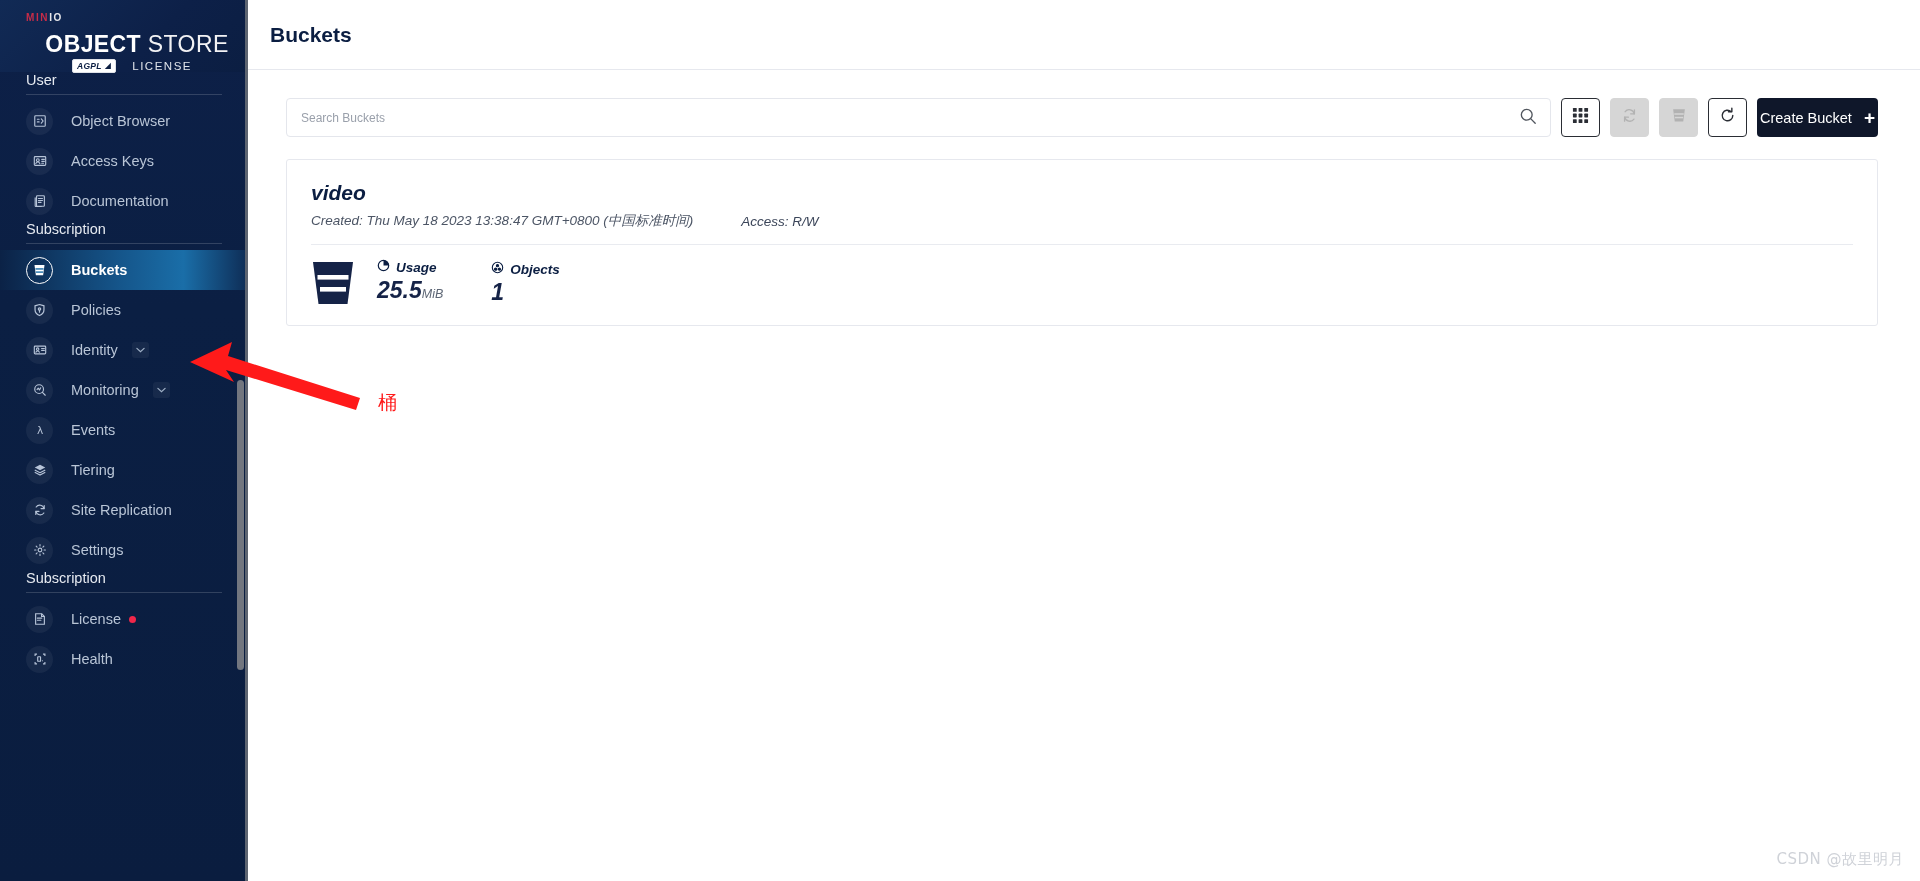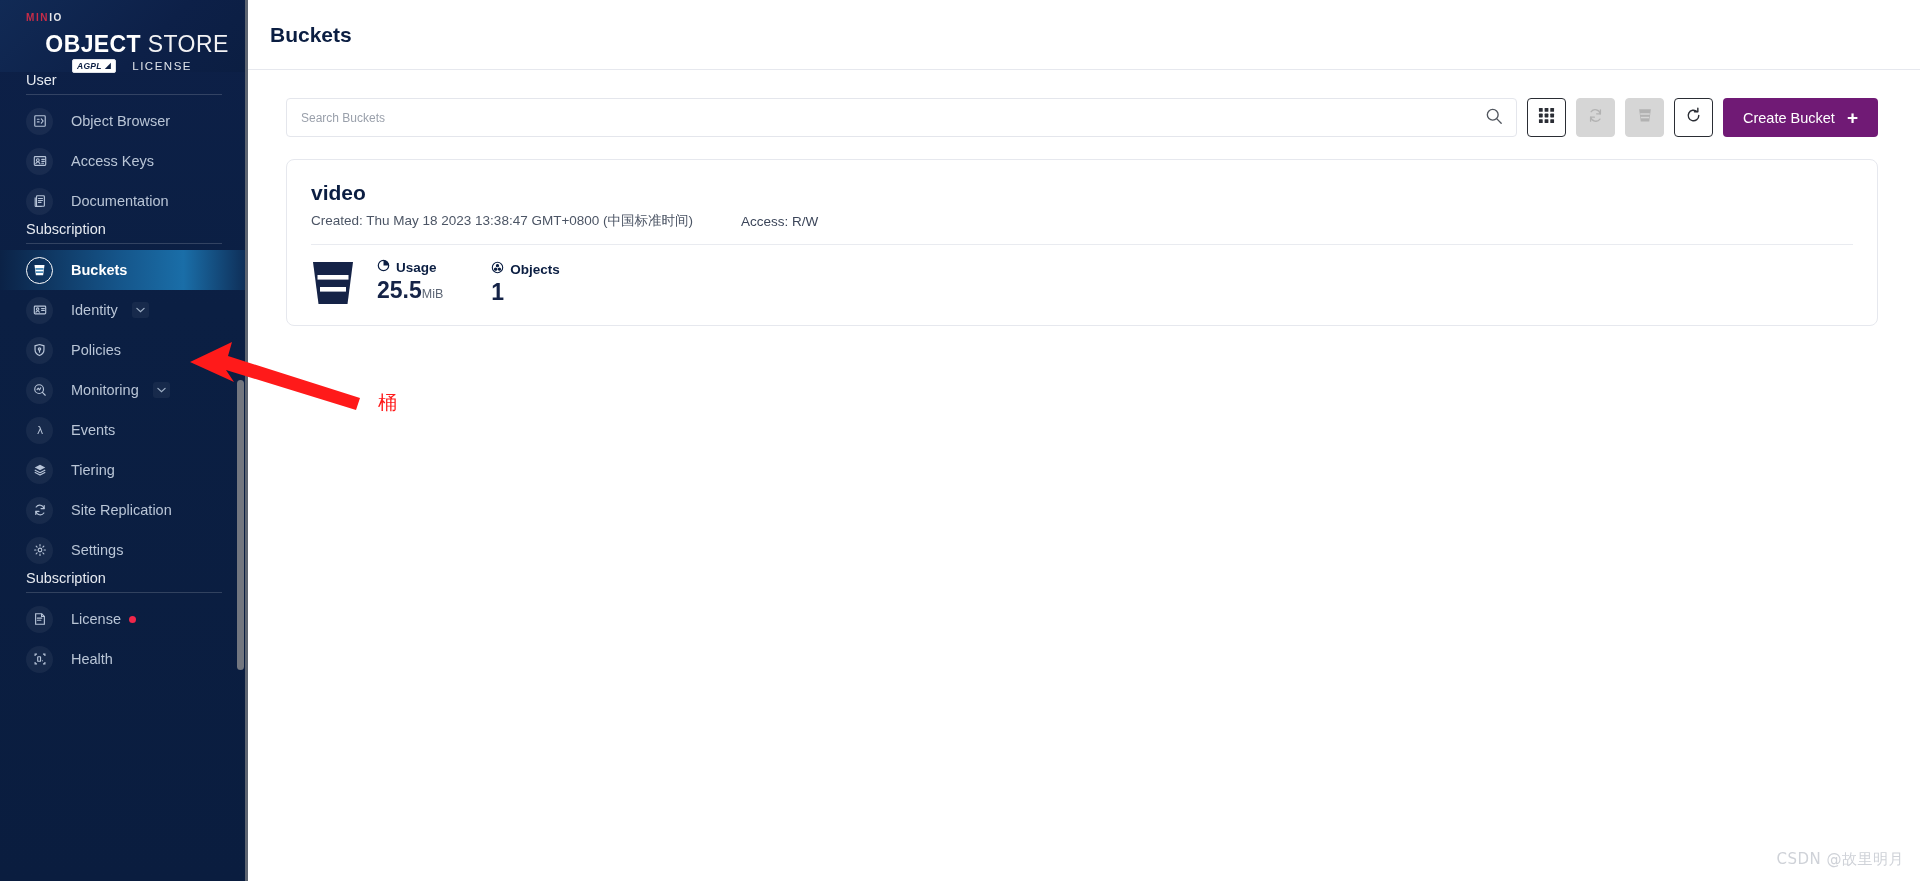--- a/index.html
+++ b/index.html
@@ -115,30 +115,30 @@
   }
   .tb-btn {
     width: 39px; height: 39px; border-radius: 4px; background: #fff;
     border: 1px solid #2a2d34; display: flex; align-items: center;
     justify-content: center; color: #2a2d34; cursor: pointer;
   }
   .tb-btn.disabled {
     background: #d6d6d6; border-color: #d6d6d6; color: #b2b2b2; cursor: default;
   }
   .btn-create {
-    height: 39px; background: #701a75; color: #fff; border: 0; border-radius: 4px;
-    padding: 0 20px; font-size: 14.5px; display: flex; align-items: center; gap: 12px;
+    height: 39px; background: #0f172a; color: #fff; border: 0; border-radius: 4px;
+    padding: 0 3px; font-size: 14.5px; display: flex; align-items: center; gap: 12px;
     cursor: pointer; font-family: "Liberation Sans", sans-serif;
   }
   .btn-create .plus { font-size: 19px; line-height: 1; font-weight: bold; }
 
   
   .bucket-card {
-    margin-top: 22px; border: 1px solid #e6e8ee; border-radius: 8px;
-    background: #fff; padding: 20px 24px 18px 24px;
+    margin-top: 22px; border: 1px solid #e6e8ee; border-radius: 3px;
+    background: #fff; padding: 20px 24px 18px 24px; font-style: italic;
   }
   .bc-top { display: flex; align-items: baseline; }
   .bc-left { min-width: 0; }
   .bc-name { font-size: 21px; font-weight: bold; color: #0b1e42; line-height: 26px; }
   .bc-created { font-size: 13.5px; color: #4c5565; margin-top: 6px; white-space: nowrap; }
   .bc-access { font-size: 13.5px; color: #3b4559; margin-left: 48px; align-self: flex-end; padding-bottom: 1px; }
   .bc-rule { height: 1px; background: #e9ebf0; margin: 14px 0 0 0; }
   .bc-stats { display: flex; align-items: center; padding-top: 14px; }
   .bucket-glyph { width: 44px; height: 46px; flex: 0 0 44px; margin-right: 22px; }
   .stat { margin-right: 48px; }
@@ -223,43 +223,43 @@
             <path d="M1.6 2h10.8l-1.5 11.2H3.1L1.6 2z"></path>
             <rect x="2.6" y="5.6" width="8.8" height="1.5" fill="#1a6ea8"></rect>
             <rect x="3.1" y="9" width="7.8" height="1.5" fill="#1a6ea8"></rect>
           </svg>
       </span>
       <span class="sb-label">Buckets</span>
     </div>
 
     <div class="sb-item">
       <span class="sb-ico">
+        <svg width="13" height="14" viewBox="0 0 14 15" fill="none" stroke="currentColor" stroke-width="1.3">
+            <path d="M7 1.6 11.8 3v4.2c0 3-2 5.1-4.8 6.2C4.2 12.3 2.2 10.2 2.2 7.2V3L7 1.6z"></path>
+            <circle cx="7" cy="6.4" r="1.3"></circle>
+            <path d="M7 7.7v2.2" stroke-linecap="round"></path>
+          </svg>
+      </span>
+      <span class="sb-label">Policies</span>
+    </div>
+
+    <div class="sb-item">
+      <span class="sb-ico">
         <svg width="14" height="14" viewBox="0 0 16 16" fill="none" stroke="currentColor" stroke-width="1.3">
             <rect x="1.5" y="3.5" width="13" height="9" rx="1"></rect>
             <circle cx="5.3" cy="7" r="1.4"></circle>
             <path d="M3.3 10.6c.3-1 1.1-1.5 2-1.5s1.7.5 2 1.5M9.8 6.4h3.2M9.8 8.6h3.2" stroke-linecap="round"></path>
           </svg>
       </span>
       <span class="sb-label">Identity</span>
       <span class="sb-chev">
         <svg width="9" height="6" viewBox="0 0 10 6" fill="none" stroke="currentColor" stroke-width="1.4">
             <path d="M1 1.2 5 4.8 9 1.2" stroke-linecap="round"></path>
           </svg>
       </span>
-    </div>
-
-    <div class="sb-item">
-      <span class="sb-ico">
-        <svg width="13" height="14" viewBox="0 0 14 15" fill="none" stroke="currentColor" stroke-width="1.3">
-            <path d="M7 1.6 11.8 3v4.2c0 3-2 5.1-4.8 6.2C4.2 12.3 2.2 10.2 2.2 7.2V3L7 1.6z"></path>
-            <circle cx="7" cy="6.4" r="1.3"></circle>
-            <path d="M7 7.7v2.2" stroke-linecap="round"></path>
-          </svg>
-      </span>
-      <span class="sb-label">Policies</span>
     </div>
 
     <div class="sb-item">
       <span class="sb-ico">
         <svg width="14" height="14" viewBox="0 0 16 16" fill="none" stroke="currentColor" stroke-width="1.3">
             <circle cx="7" cy="7" r="5"></circle>
             <path d="M10.8 10.8 14 14" stroke-linecap="round"></path>
             <path d="M4.6 7.6l1.4-1.8 1.4 2.2 1.4-2.6" stroke-linecap="round" stroke-linejoin="round"></path>
           </svg>
       </span>

